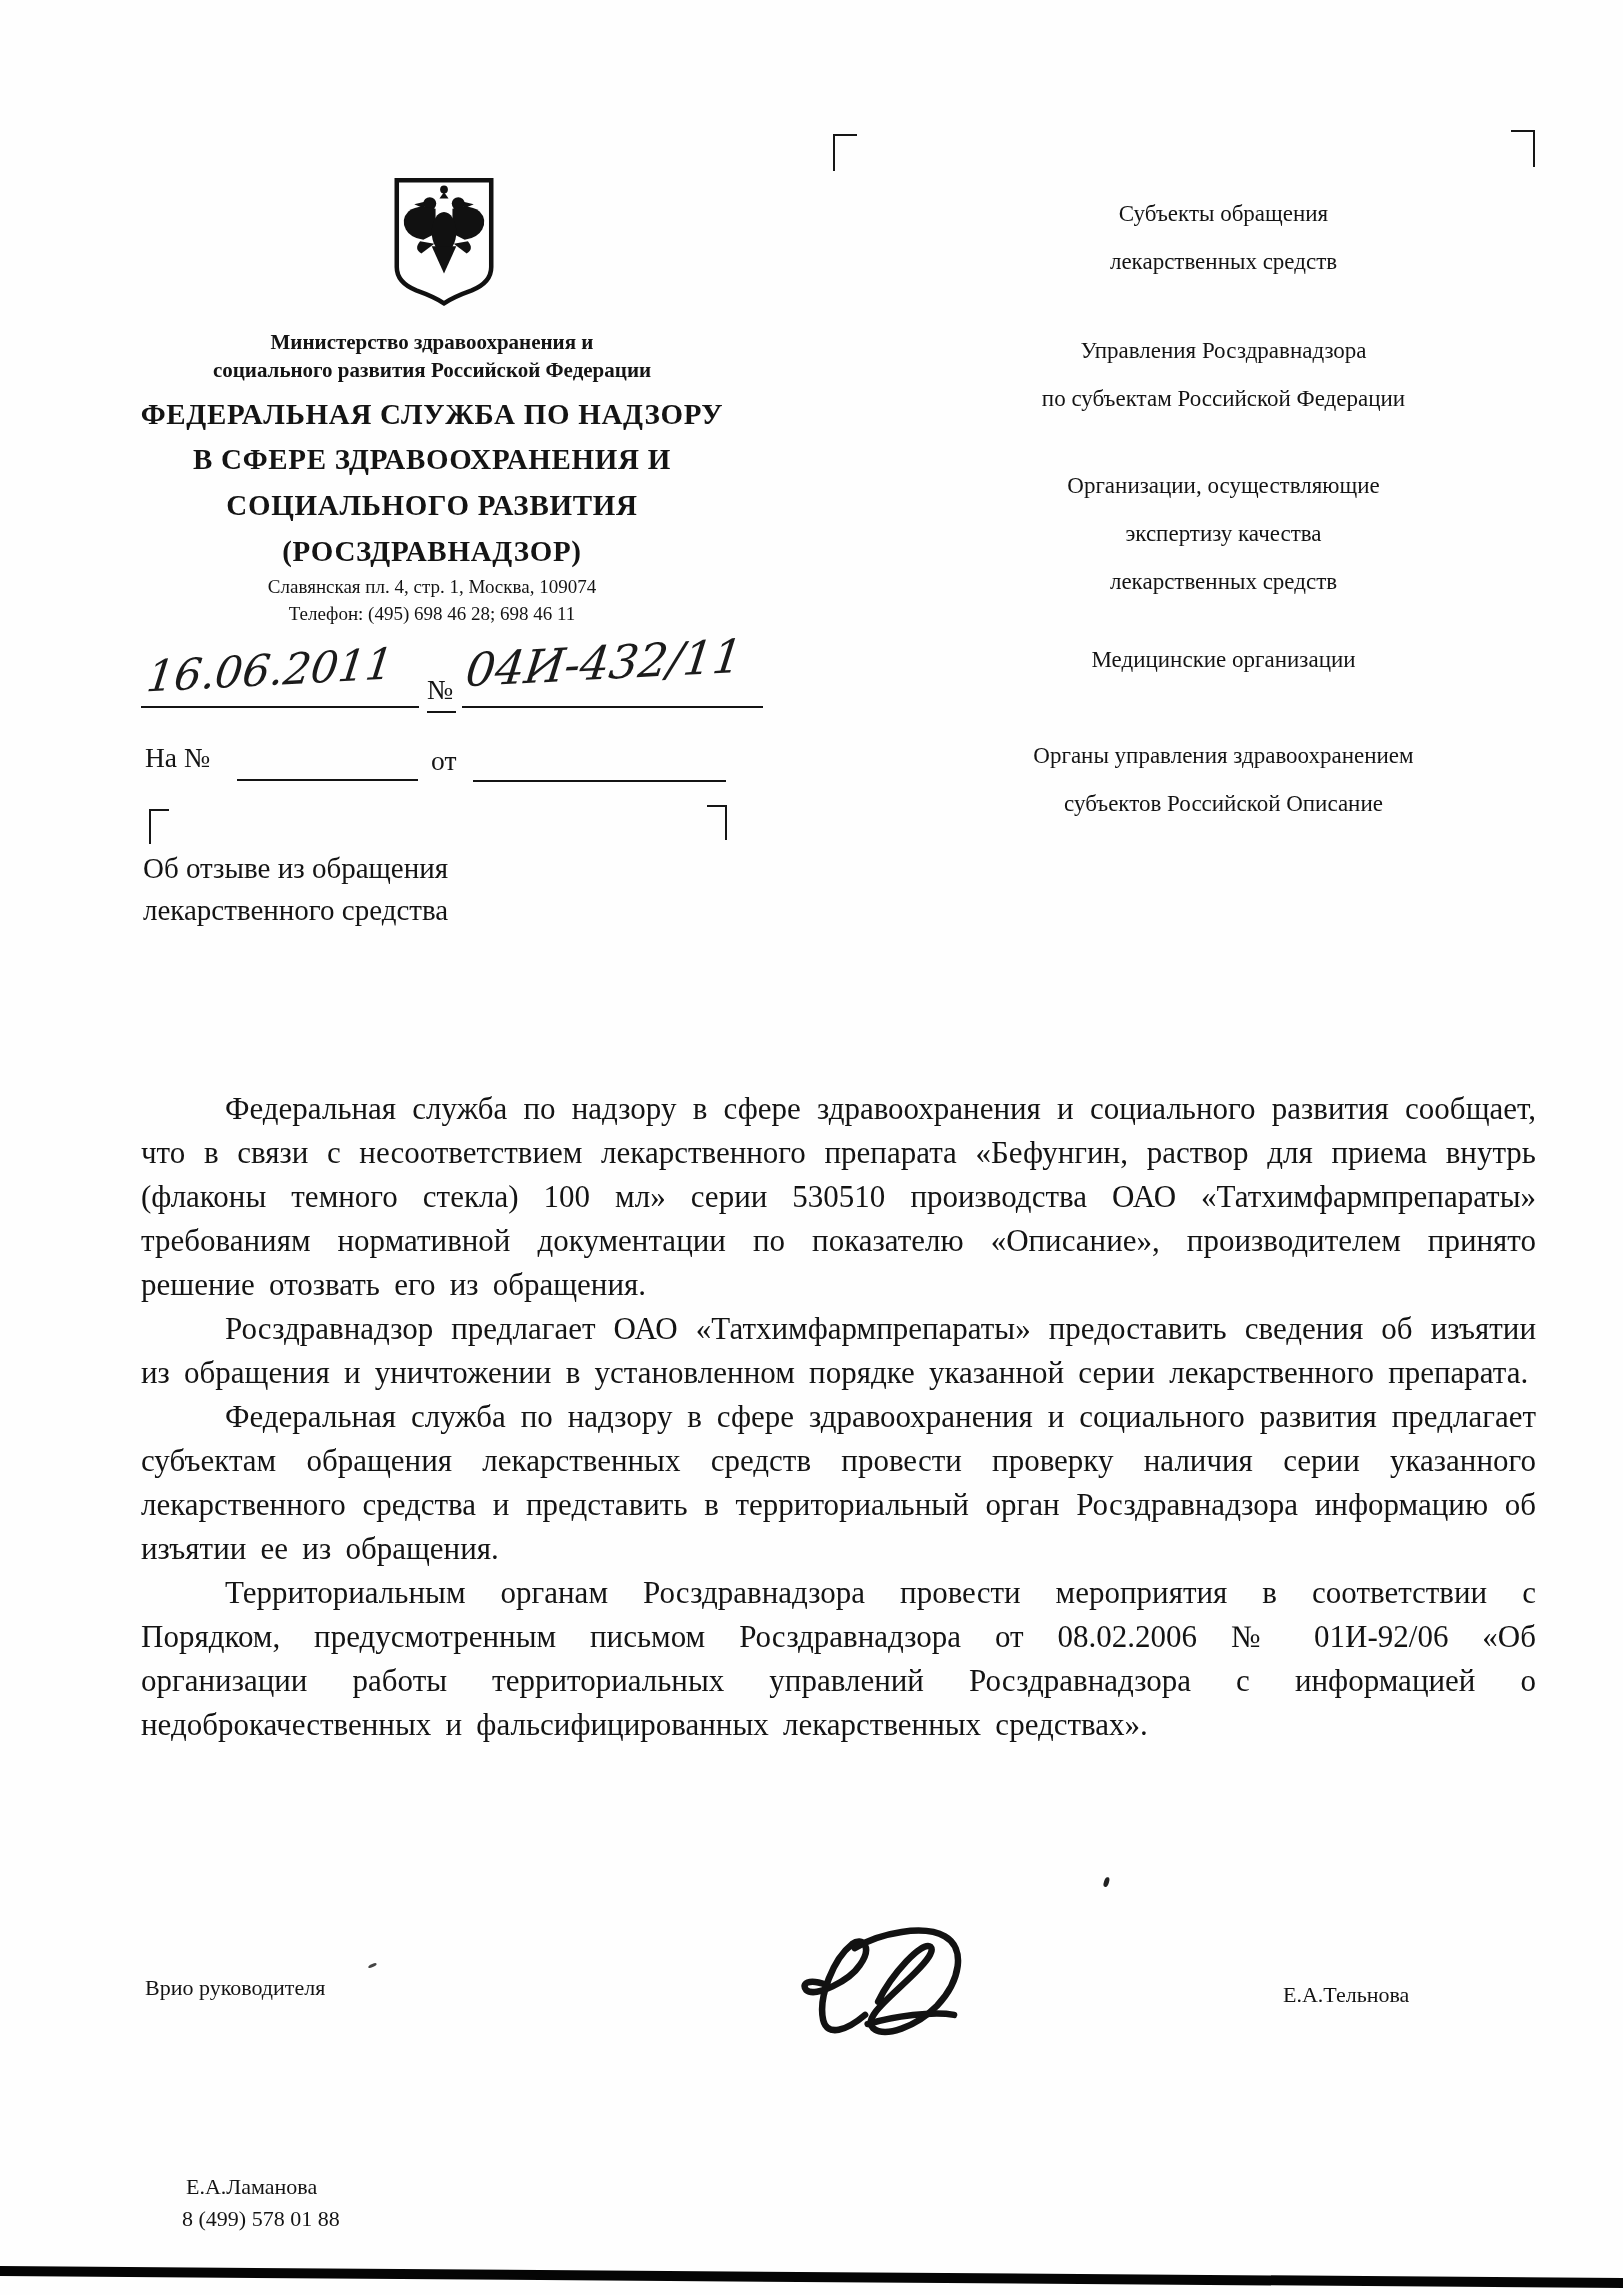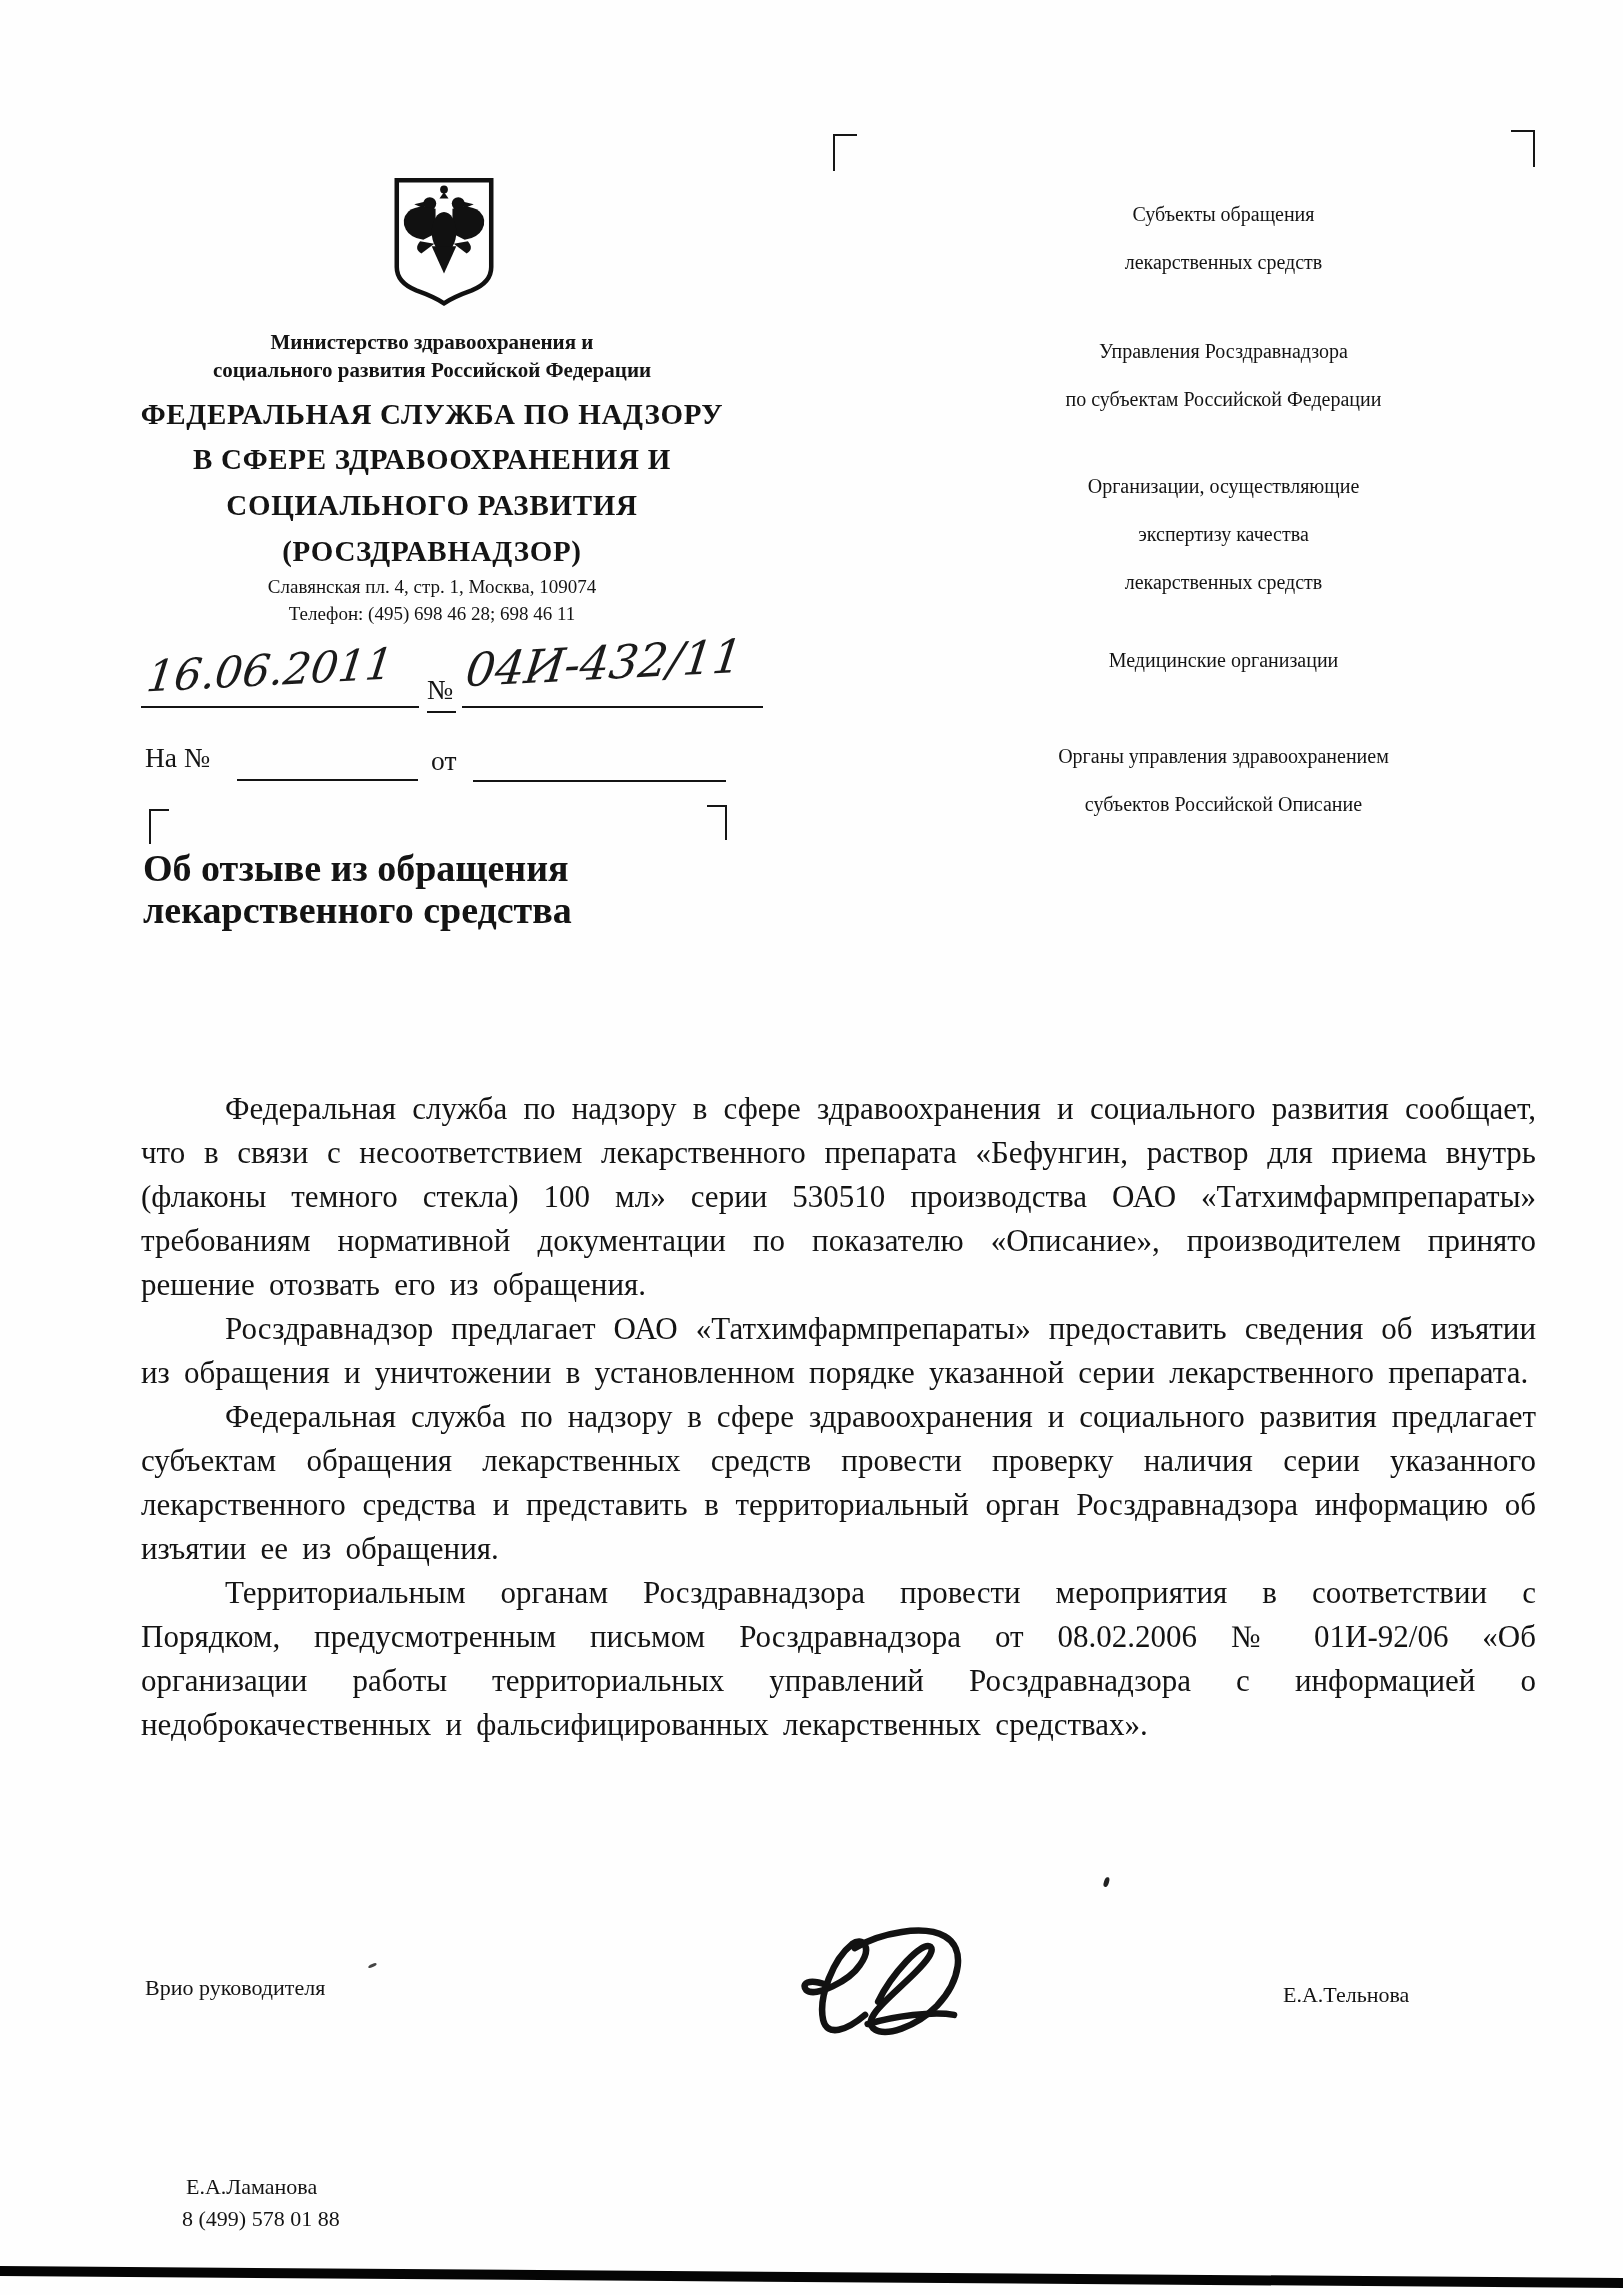--- a/index.html
+++ b/index.html
@@ -12,39 +12,39 @@
     font-family:"Liberation Serif","DejaVu Serif",serif;
     color:#141414;
   }
   .abs{position:absolute;}
   
   .lcol{position:absolute;left:131px;width:602px;text-align:center;}
   .ministry{font-weight:bold;font-size:21px;line-height:25px;}
   .service{font-weight:bold;font-size:29px;line-height:34px;letter-spacing:0.7px;}
   .addr{font-size:19px;line-height:23.6px;}
   
-  .rcol{position:absolute;left:844px;width:759px;text-align:center;font-size:20px;line-height:48px;}
+  .rcol{position:absolute;left:844px;width:759px;text-align:center;font-size:23px;line-height:48px;}
   
   .crn{position:absolute;width:22px;height:35px;}
   .crn.tl{border-top:2.6px solid #161616;border-left:2.6px solid #161616;}
   .crn.tr{border-top:2.6px solid #161616;border-right:2.6px solid #161616;}
   
   .hand{
     position:absolute;
     font-family:"DejaVu Serif",serif;
     font-style:italic;
     font-size:43px;
     transform:rotate(-3deg) skewX(-10deg);
     white-space:nowrap;
     color:#1b1b1b;
   }
   .rule{position:absolute;border-bottom:2.6px solid #141414;height:0;}
   .printed{position:absolute;font-size:27.5px;white-space:nowrap;}
   
-  .subject{position:absolute;left:143px;width:589px;font-size:38px;line-height:42px;text-align:left;font-weight:bold;}
+  .subject{position:absolute;left:143px;width:589px;font-size:29px;line-height:42px;text-align:left;}
   
   .body-text{
     position:absolute;left:141px;top:1051px;width:1395px;
     font-size:31px;line-height:44px;
     text-align:justify;
     margin-top:36px;
   }
   .body-text p{margin:0;text-indent:84px;word-spacing:6.5px;}
   
   .sig-label{position:absolute;font-size:22px;white-space:nowrap;}

